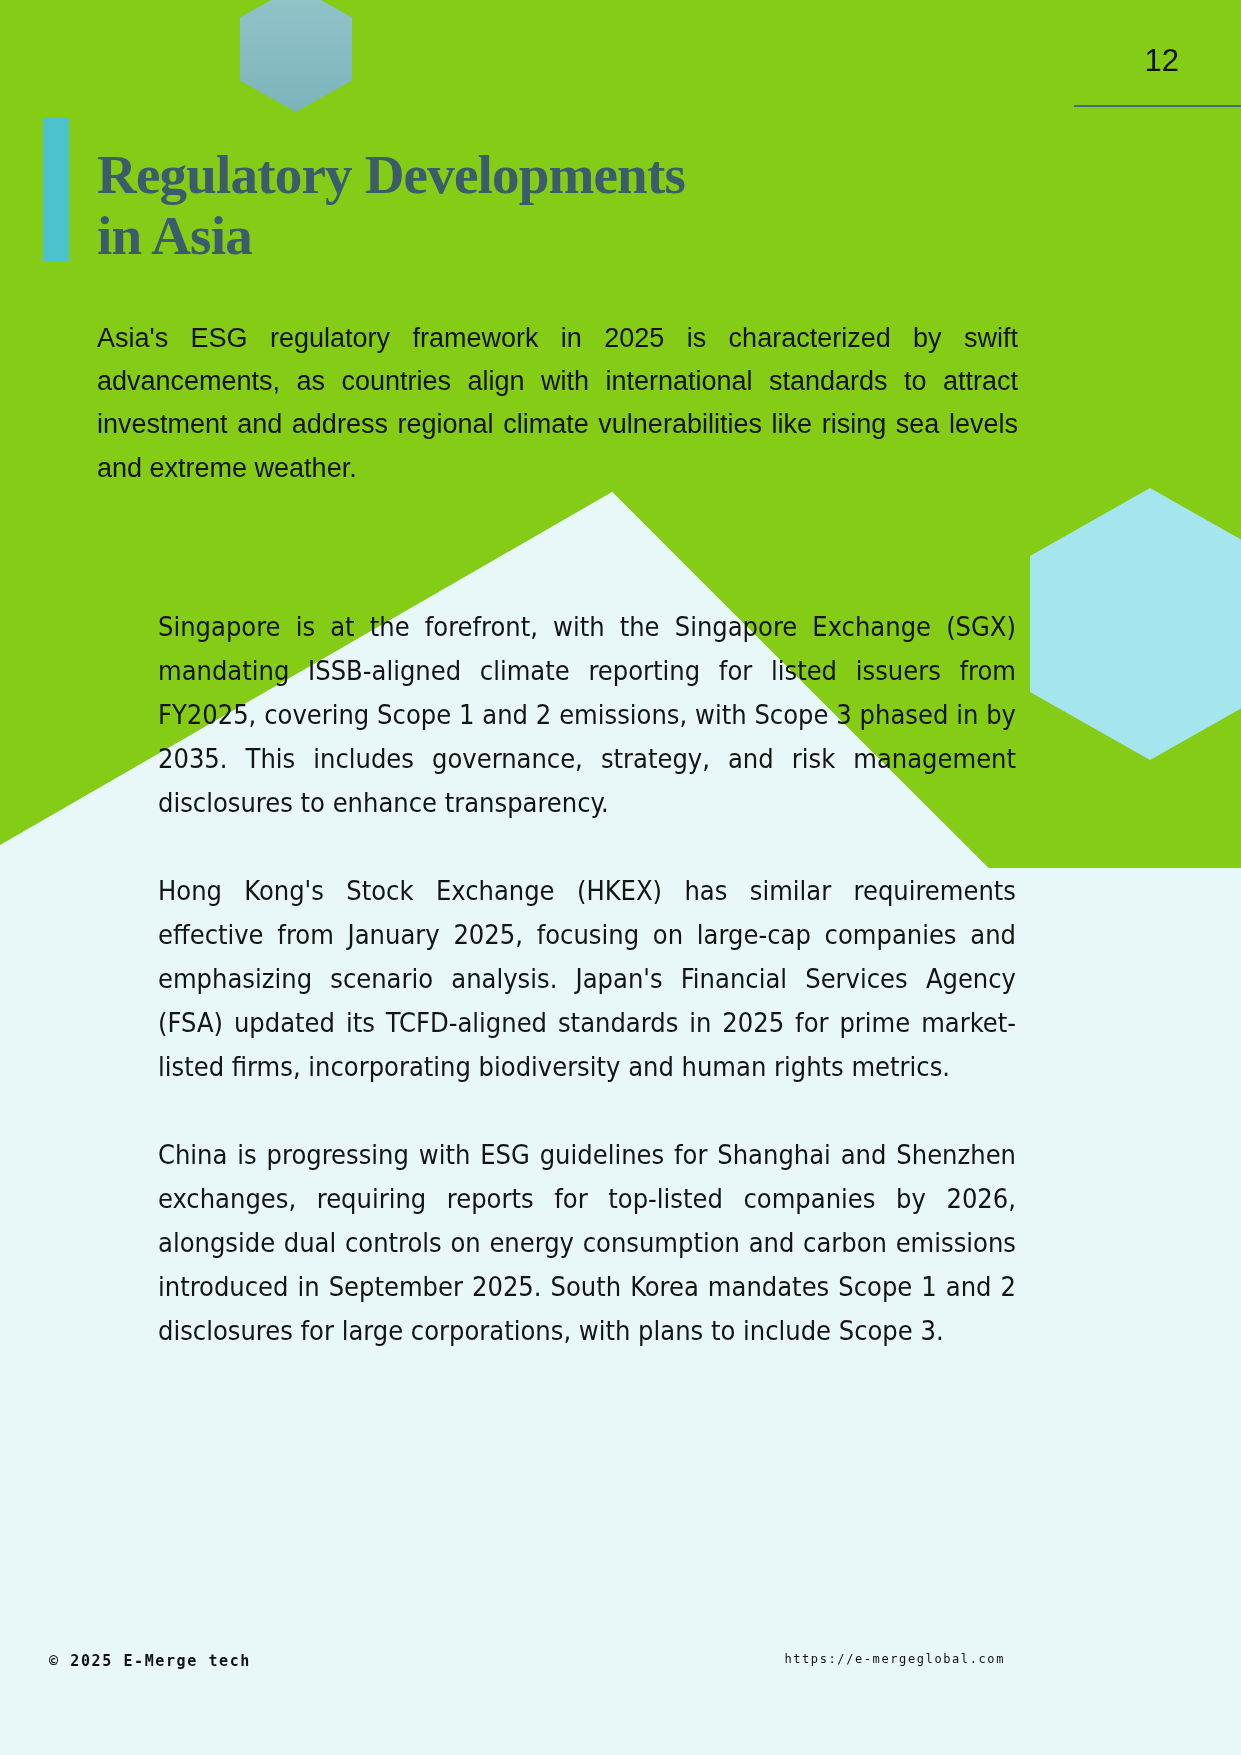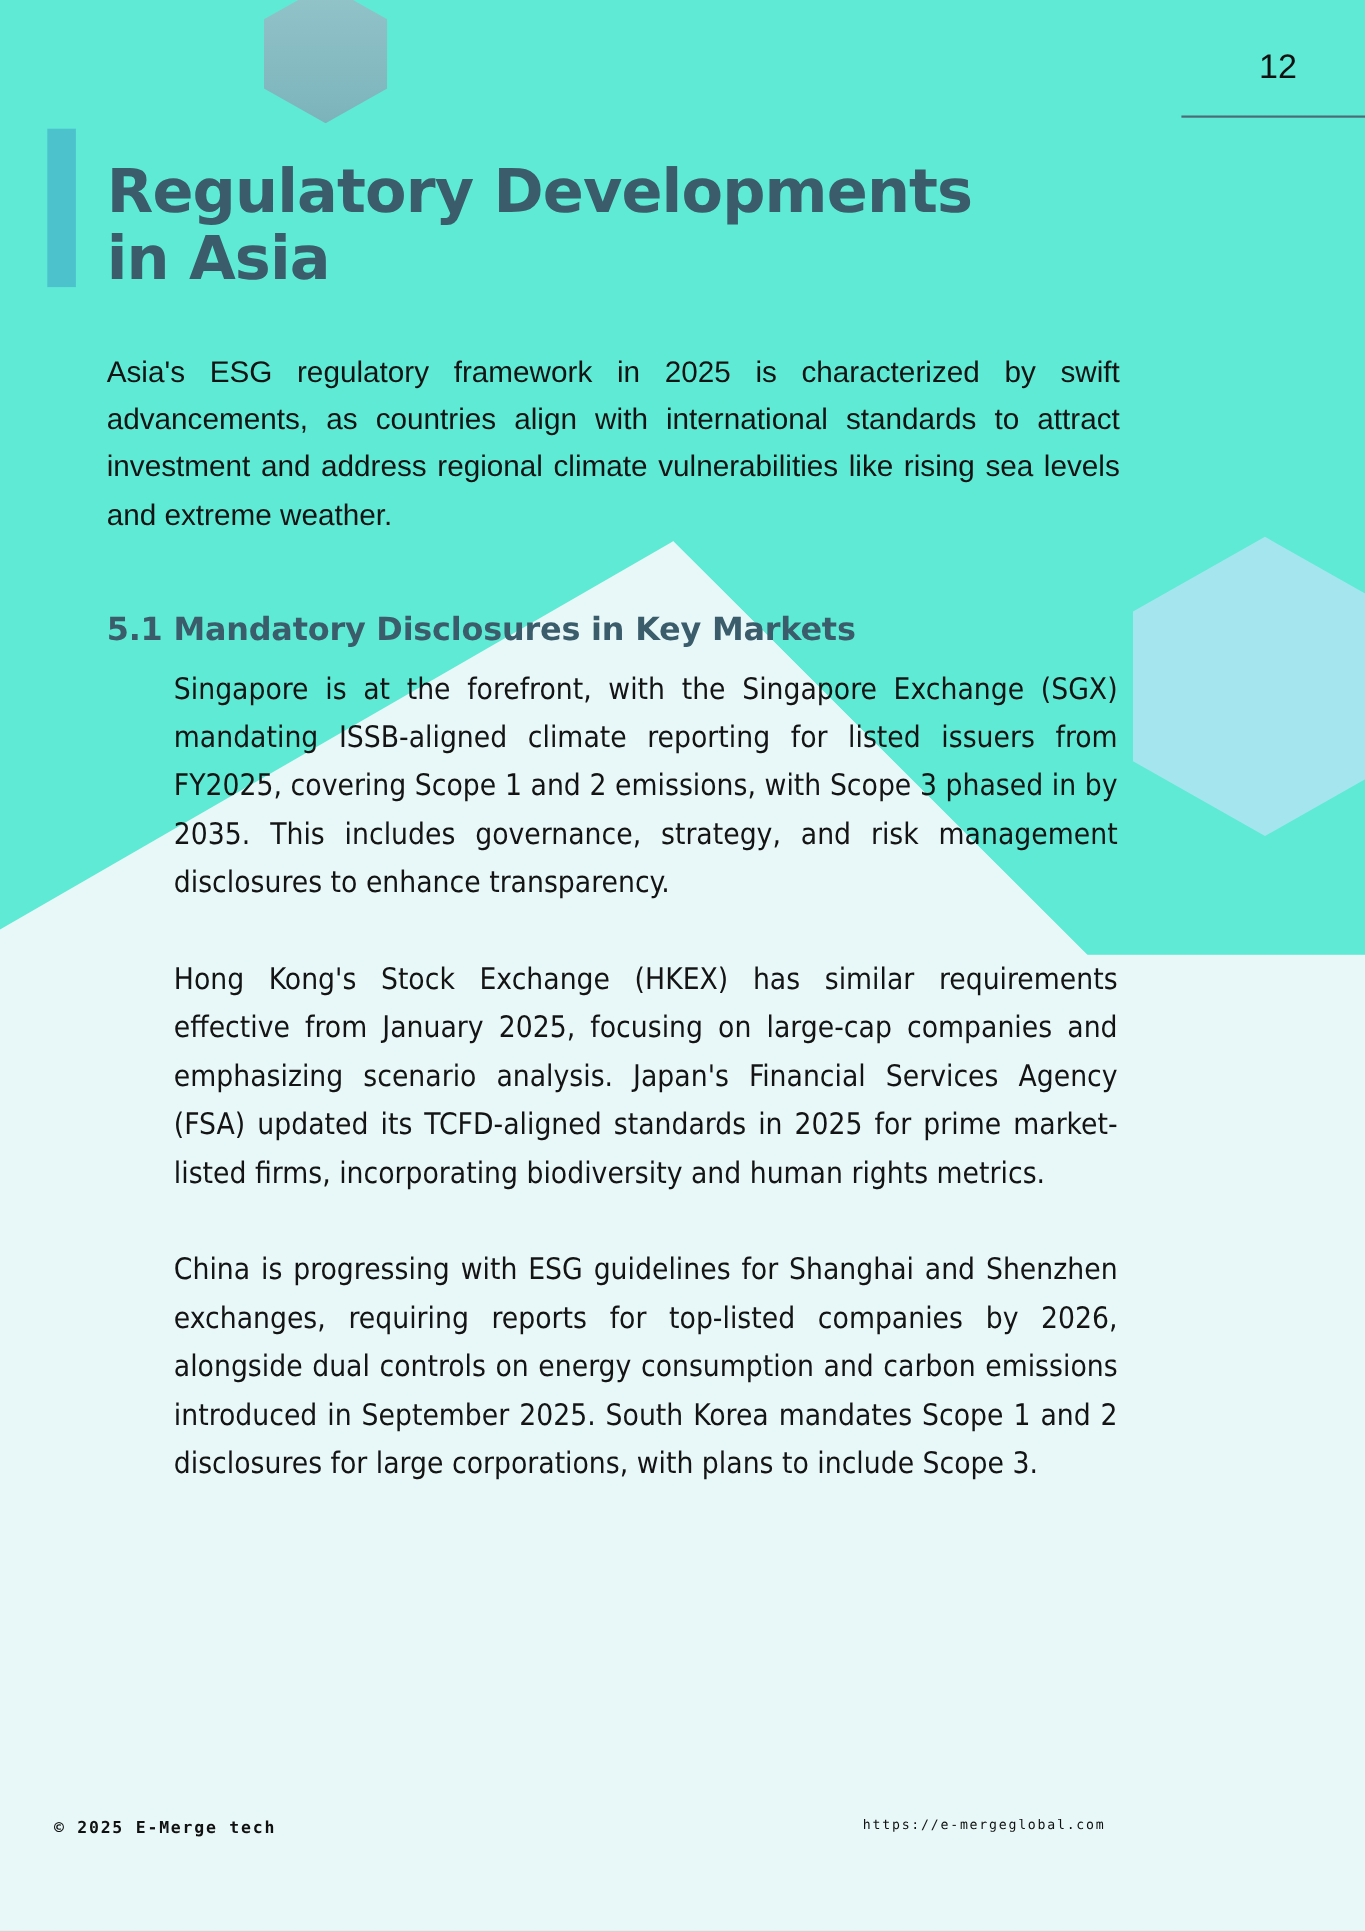--- a/index.html
+++ b/index.html
@@ -10,21 +10,21 @@
     width: 1241px;
     height: 1755px;
     background: #ffffff;
     font-family: "Liberation Sans", sans-serif;
     overflow: hidden;
   }
   .page {
     position: relative;
     width: 1241px;
     height: 1755px;
-    background: #5eead4;
+    background: #84cc16;
     overflow: hidden;
   }
 
   
   .bg-layer {
     position: absolute;
     inset: 0;
     width: 1241px;
     height: 1755px;
     pointer-events: none;
@@ -180,26 +180,25 @@
   </svg>
 
   <svg style="position:absolute; left:1030px; top:488px; width:240px; height:272px;" viewBox="0 0 240 272" aria-hidden="true">
     <polygon points="120,0 240,68 240,204 120,272 0,204 0,68" fill="#a5e6ee"></polygon>
   </svg>
 
   <div class="page-number">12</div>
   <div class="page-number-rule" style="background: rgb(76, 107, 120);"></div>
 
   <div class="title-bar" style="background: rgb(76, 194, 205);"></div>
-  <h1 class="page-title" style="color: rgb(58, 92, 107);">Regulatory Developments
+  <h1 class="page-title" style="color: rgb(58, 92, 107); font-family: Liberation Serif, serif;">Regulatory Developments
 in Asia</h1>
 
   <p class="intro">Asia's ESG regulatory framework in 2025 is characterized by swift advancements, as countries align with international standards to attract investment and address regional climate vulnerabilities like rising sea levels and extreme weather.</p>
 
-  <h2 class="section-heading" style="color: rgb(58, 92, 107);">5.1 Mandatory Disclosures in Key Markets</h2>
 
   <div class="body-col">
     <p class="body-par">Singapore is at the forefront, with the Singapore Exchange (SGX) mandating ISSB-aligned climate reporting for listed issuers from FY2025, covering Scope 1 and 2 emissions, with Scope 3 phased in by 2035. This includes governance, strategy, and risk management disclosures to enhance transparency.</p>
     <p class="body-par">Hong Kong's Stock Exchange (HKEX) has similar requirements effective from January 2025, focusing on large-cap companies and emphasizing scenario analysis. Japan's Financial Services Agency (FSA) updated its TCFD-aligned standards in 2025 for prime market-listed firms, incorporating biodiversity and human rights metrics.</p>
     <p class="body-par">China is progressing with ESG guidelines for Shanghai and Shenzhen exchanges, requiring reports for top-listed companies by 2026, alongside dual controls on energy consumption and carbon emissions introduced in September 2025. South Korea mandates Scope 1 and 2 disclosures for large corporations, with plans to include Scope 3.</p>
   </div>
 
   <div class="footer">
     <div class="footer-left">© 2025 E-Merge tech</div>
     <div class="footer-right">https://e-mergeglobal.com</div>

